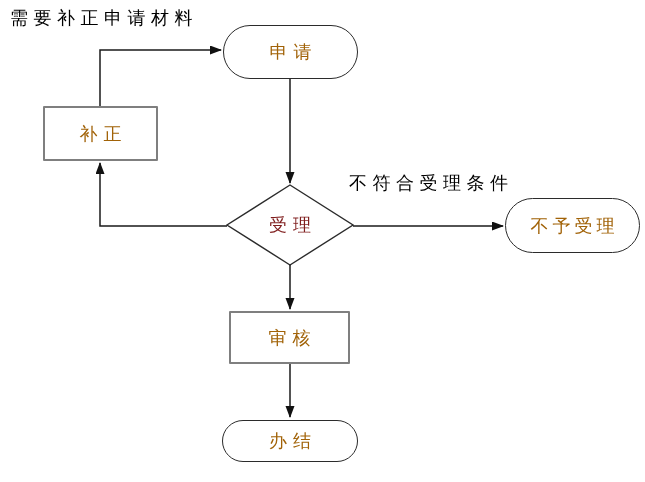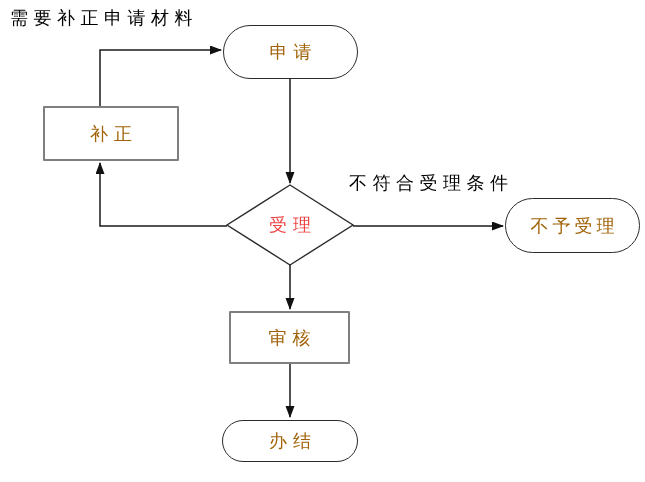--- a/index.html
+++ b/index.html
@@ -37,36 +37,36 @@
   }
   .stadium {
     border: 1.4px solid #2b2b2b;
     border-radius: 28px;
   }
   .rect {
     border: 2px solid #7f7f7f;
     border-radius: 1px;
   }
   .node-apply      { left: 223px; top: 25px;  width: 135px; height: 54px; }
-  .node-supplement { left: 43px;  top: 106px; width: 136px; height: 55px; }
+  .node-supplement { left: 43px;  top: 106px; width: 115px; height: 55px; }
   .node-notaccept  { left: 505px; top: 198px; width: 135px; height: 55px; letter-spacing: 4px; padding-left: 4px; }
   .node-review     { left: 229px; top: 311px; width: 121px; height: 53px; }
   .node-complete   { left: 222px; top: 420px; width: 136px; height: 42px; }
   .diamond-label {
     position: absolute;
     left: 227px; top: 185px;
     width: 126px; height: 80px;
     display: flex;
     align-items: center;
     justify-content: center;
     font-size: 18px;
     letter-spacing: 6px;
     padding-left: 6px;
     box-sizing: border-box;
-    color: #ef4444;
+    color: #7f1d1d;
   }
   .floating-label {
     position: absolute;
     font-size: 18px;
     color: #000000;
     letter-spacing: 5.5px;
     white-space: nowrap;
   }
   .label-topleft { left: 10px; top: 6px; }
   .label-reject  { left: 349px; top: 171px; }

